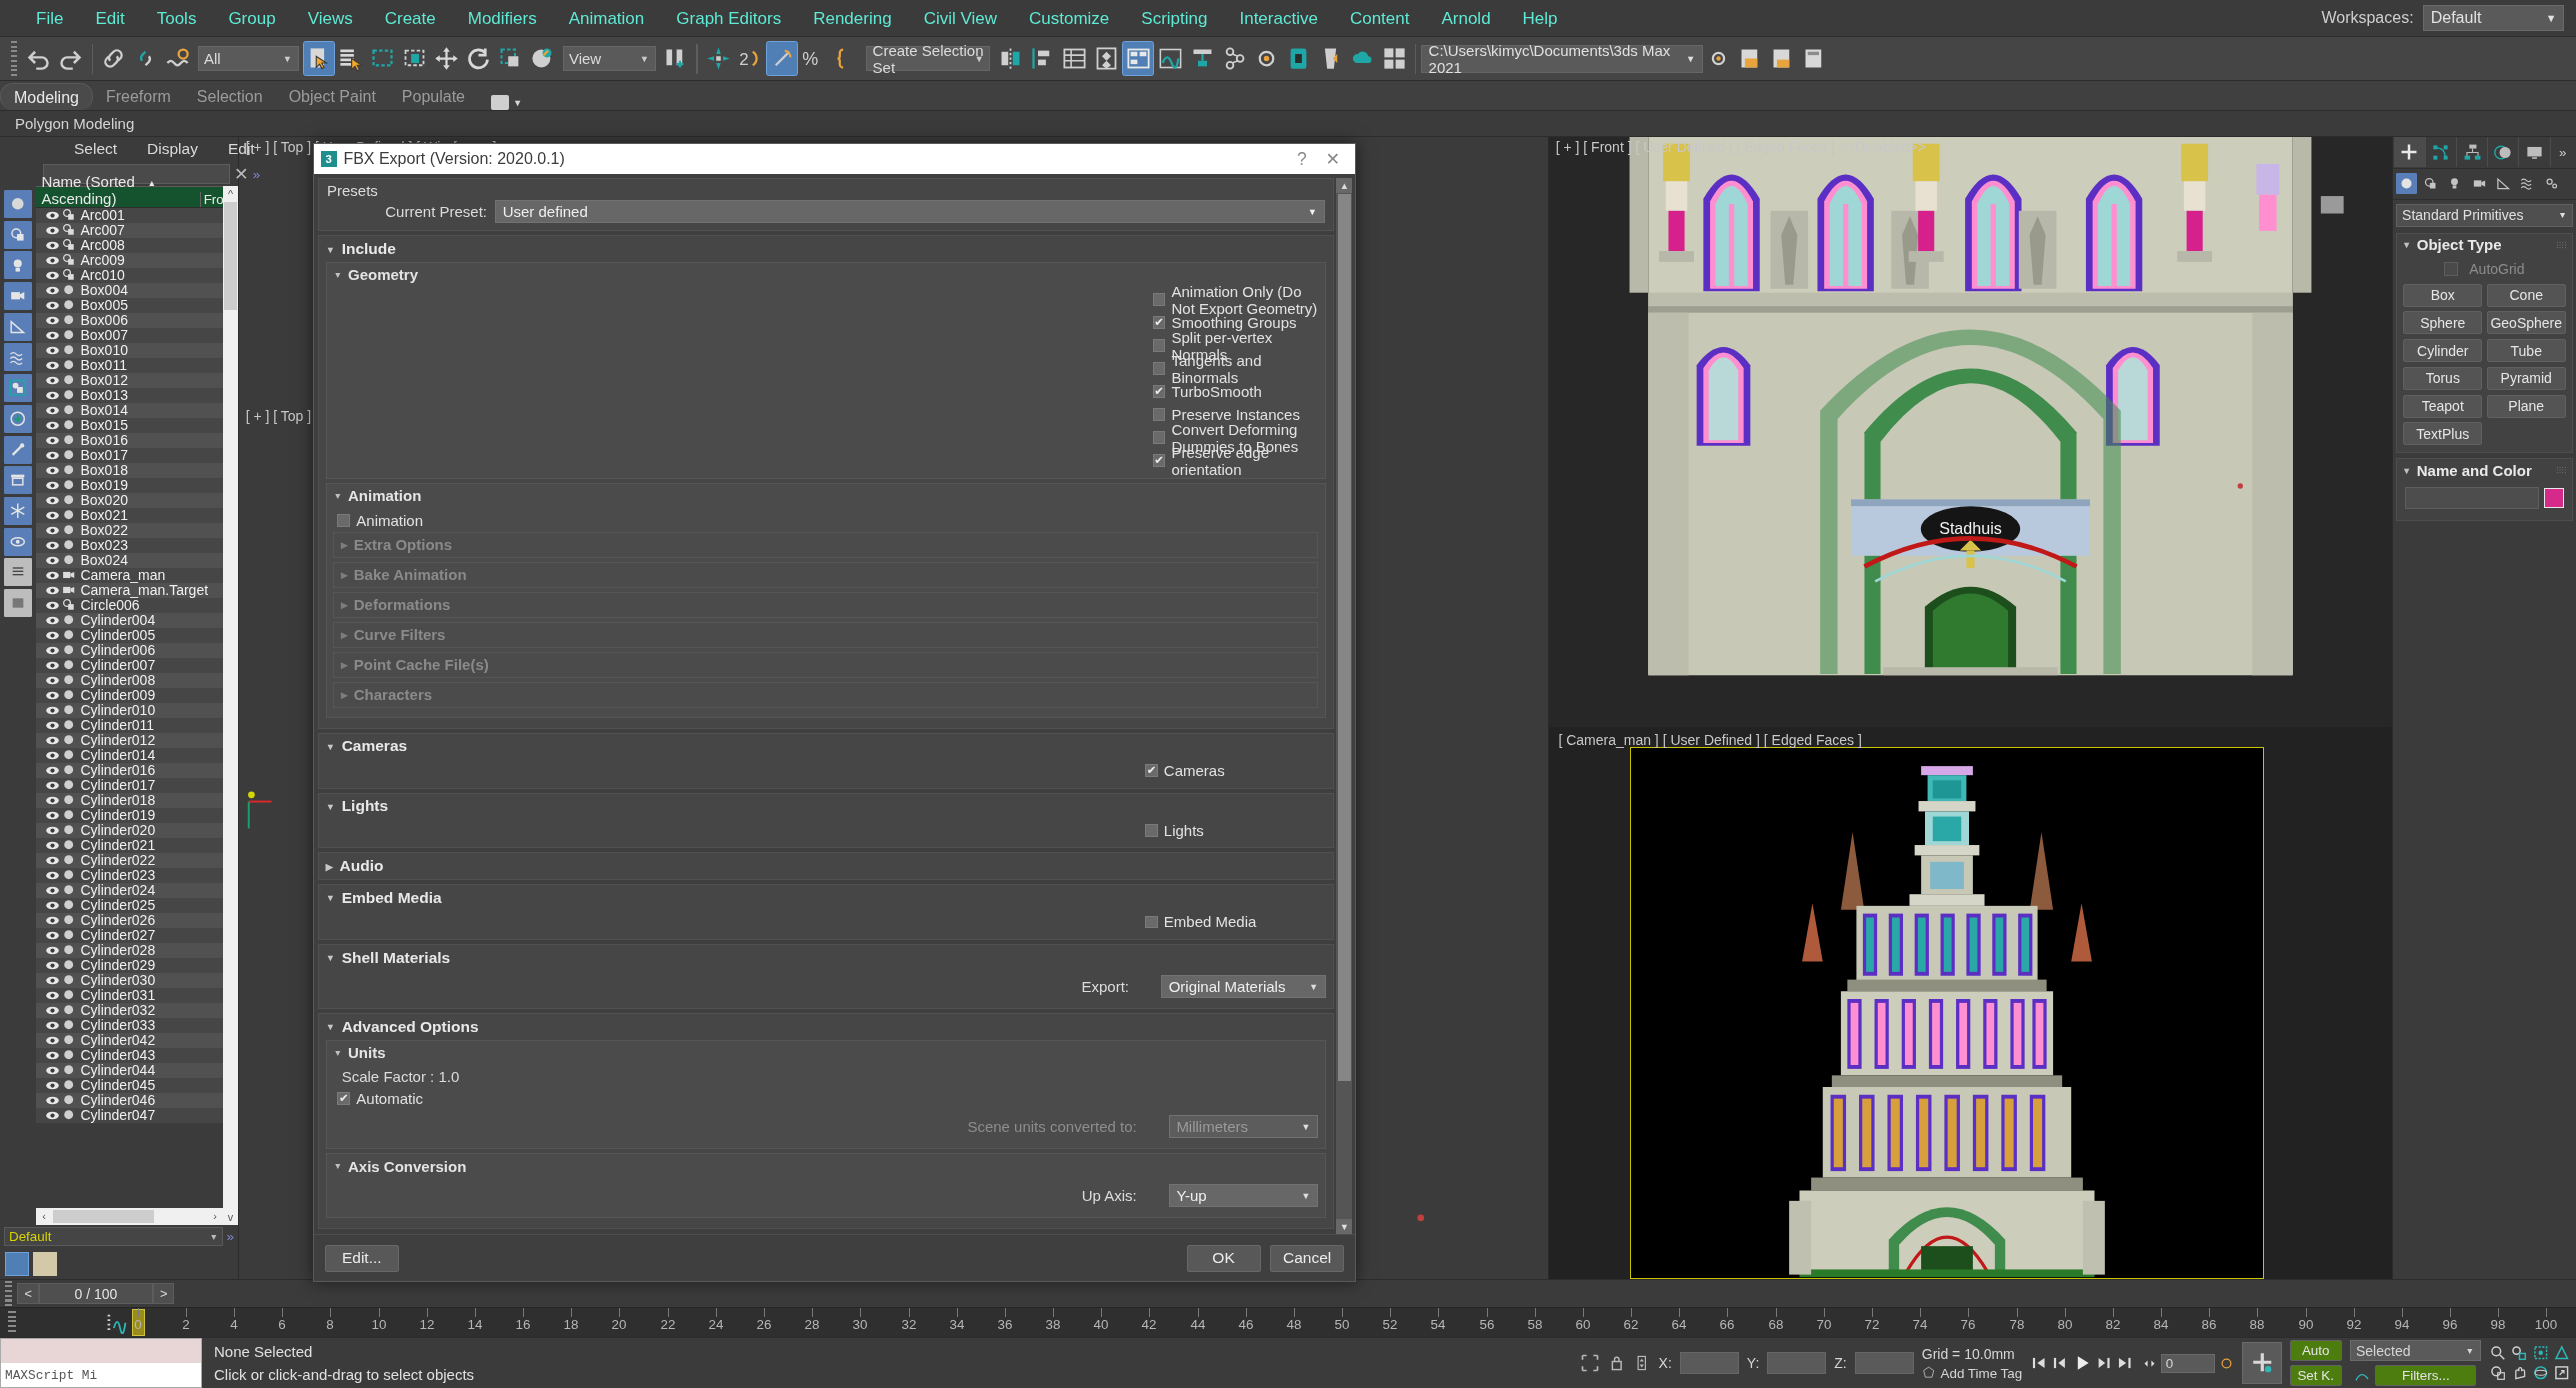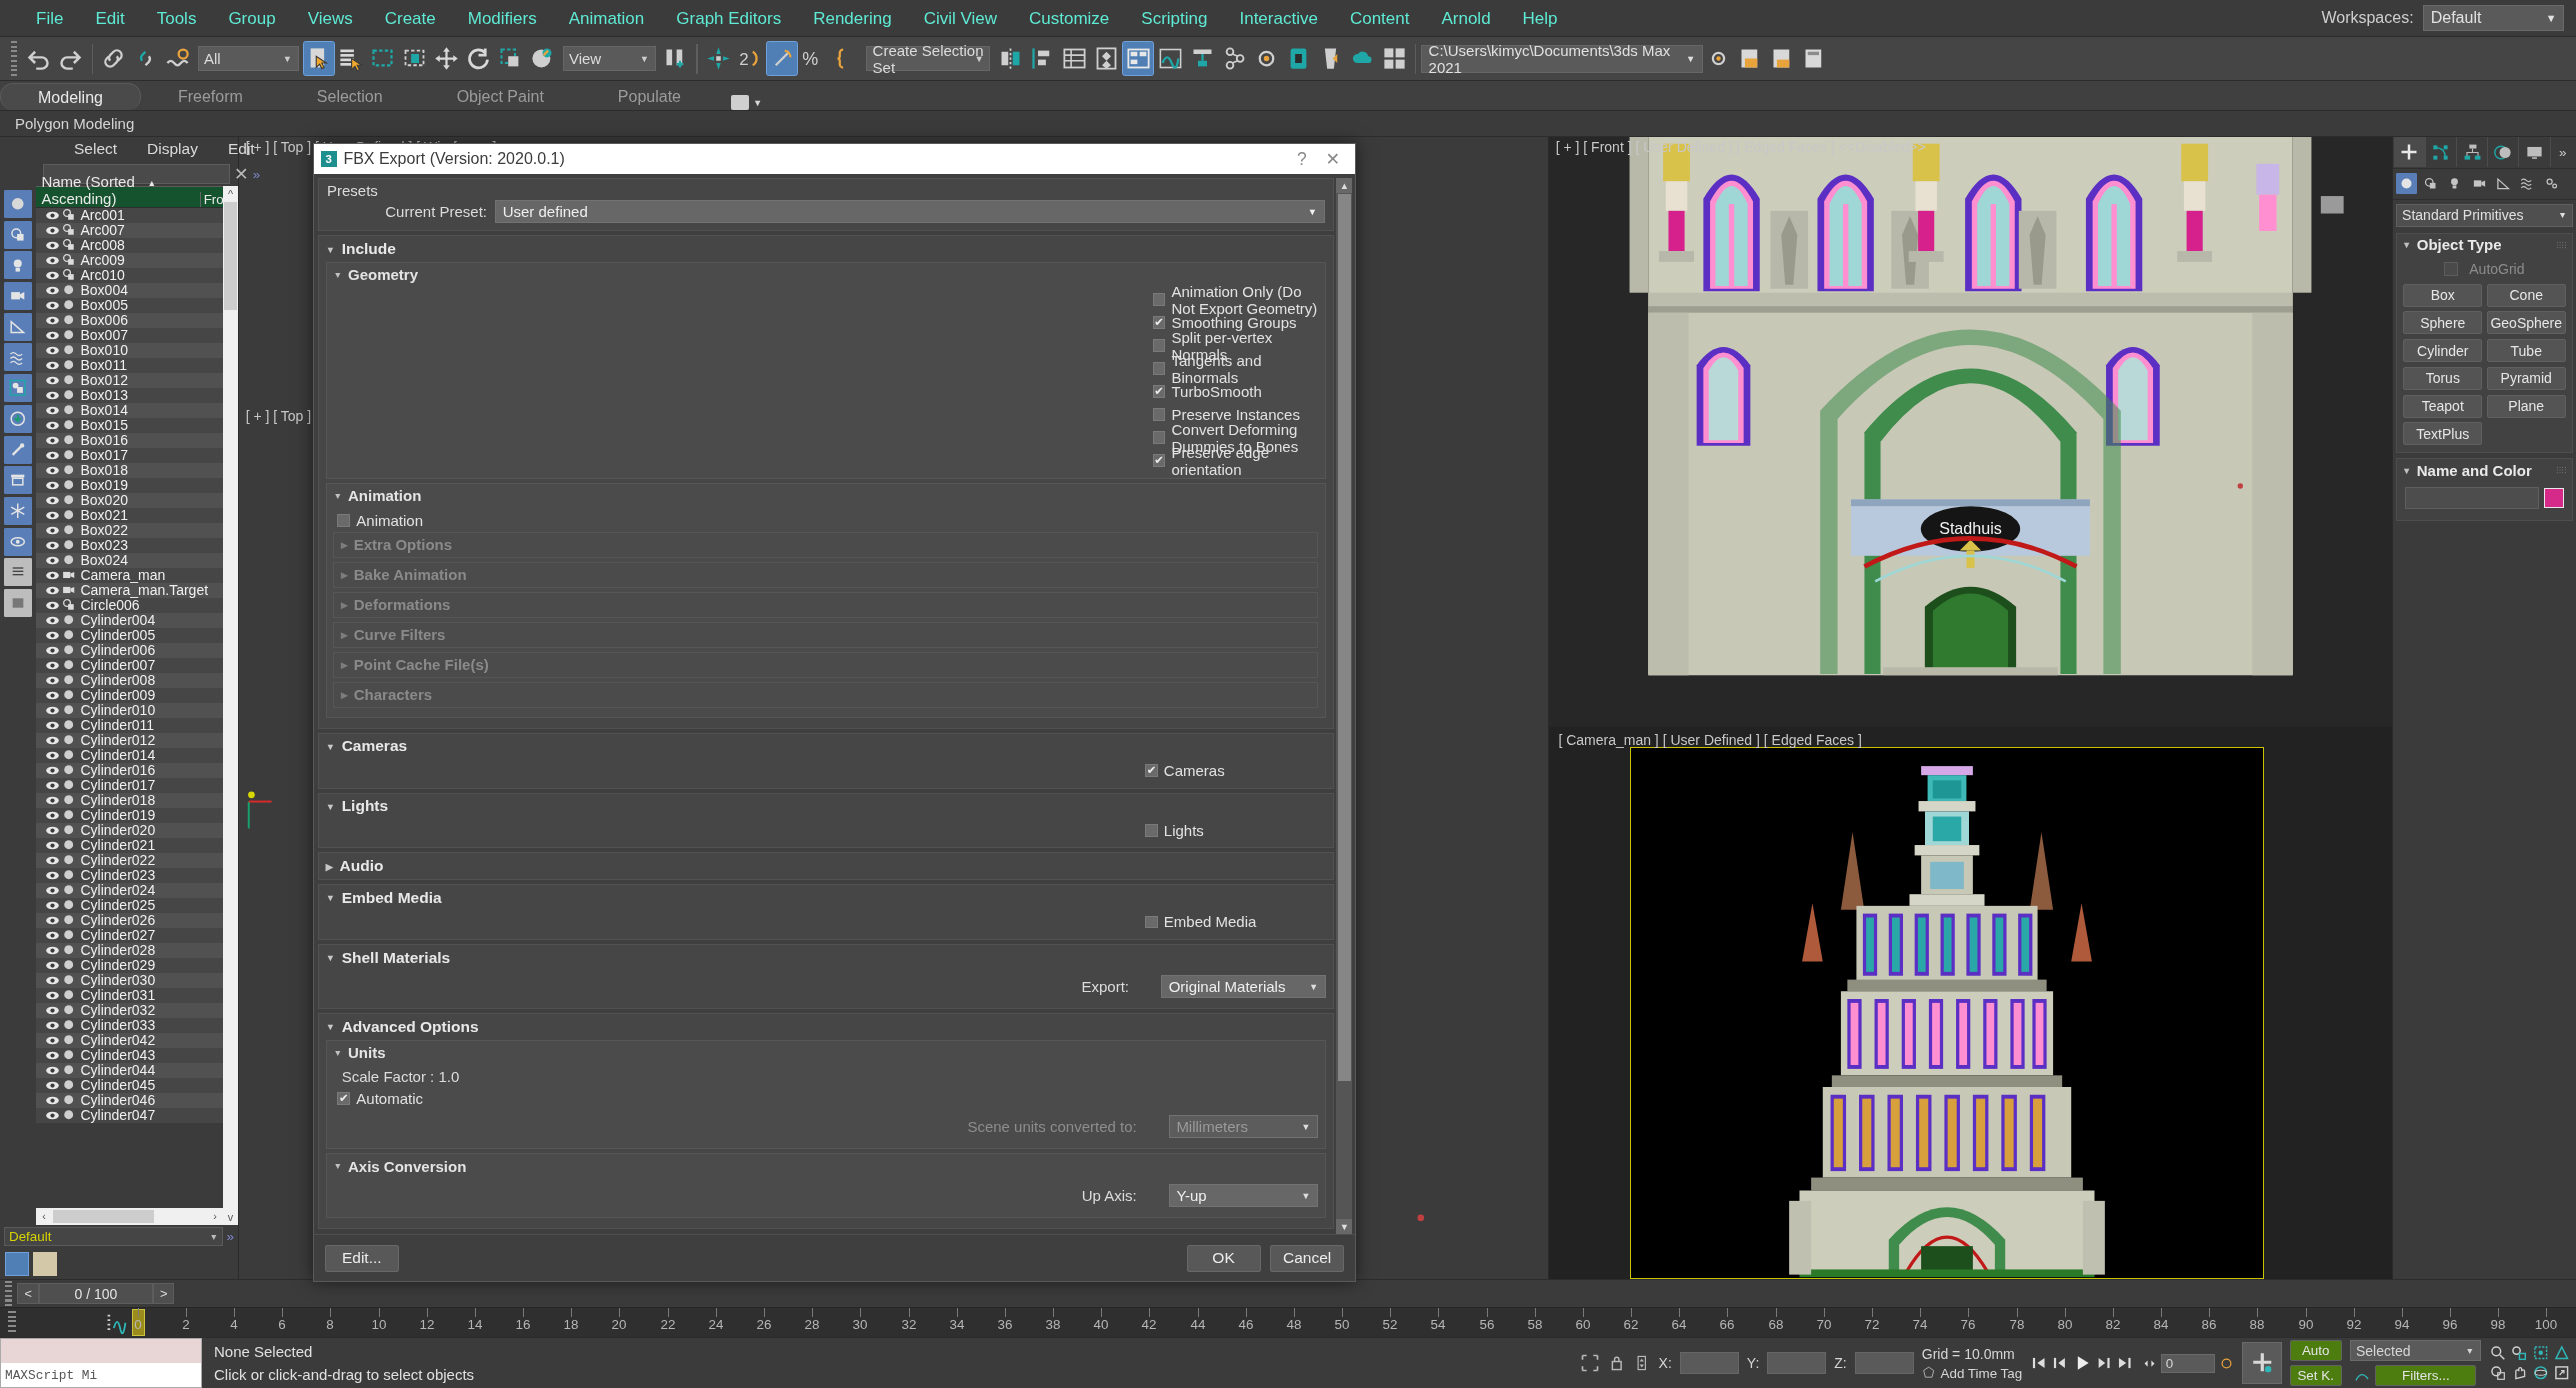--- a/index.html
+++ b/index.html
@@ -28,21 +28,21 @@
   .tbtn { width:32px; height:35px; display:flex; align-items:center; justify-content:center; flex:none; position:relative;}
   .tbtn.on { background:#4f7fb5; border:0.7px solid #6fa2dd; border-radius:2.7px; }
   .tbtn svg { display:block; }
   .tsep { width:1.3px; height:30px; background:#5e5e5e; margin:0 4.7px; flex:none;}
   .combo { height:25.5px; background:#5a5a5a; border:0.7px solid #666; display:flex; align-items:center; padding:0 5.4px; font-size:15px; color:#dcdcdc; position:relative; margin:0 4px; flex:none;}
   .combo .car { position:absolute; right:5.4px; font-size:9.4px; color:#ccc;}
   .pathfield { height:28px; background:#5a5a5a; border:0.7px solid #666; display:flex; align-items:center; padding:0 6.7px; font-size:15px; color:#e0e0e0; position:relative; flex:none; width:282px; }
 
   
   .ribbon { height:30px; background:#404040; display:flex; align-items:flex-end; flex:none; border-bottom:0.7px solid #2c2c2c;}
-  .ribtab { padding:0 37px; height:27px; line-height:27px; font-size:16px; color:#9b9b9b;border-radius:13px;}
+  .ribtab { padding:0 13px; height:27px; line-height:27px; font-size:16px; color:#9b9b9b;border-radius:13px;}
   .ribtab.act { background:#4a4a4a; color:#e9e9e9; border:0.7px solid #5a5a5a; border-bottom:none;}
   .ribcaret { margin-left:13.4px; display:flex; align-items:center; gap:4px; }
   .ribbon2 { height:25.5px; background:#3b3b3b; display:flex; align-items:center; padding-left:15px; font-size:15px; color:#d4d4d4; flex:none; border-bottom:0.7px solid #2c2c2c;}
 
   
   .bodyrow { flex:1; display:flex; min-height:0; position:relative; }
 
   
   .explorer { width:239px; background:#3b3b3b; display:flex; flex-direction:column; flex:none; border-right:0.7px solid #2b2b2b; position:relative; z-index:5;}
   .exp-menu { height:25.5px; display:flex; align-items:center; gap:30px; padding-left:50px; font-size:15.5px; color:#dadada;margin-left:24px;}

